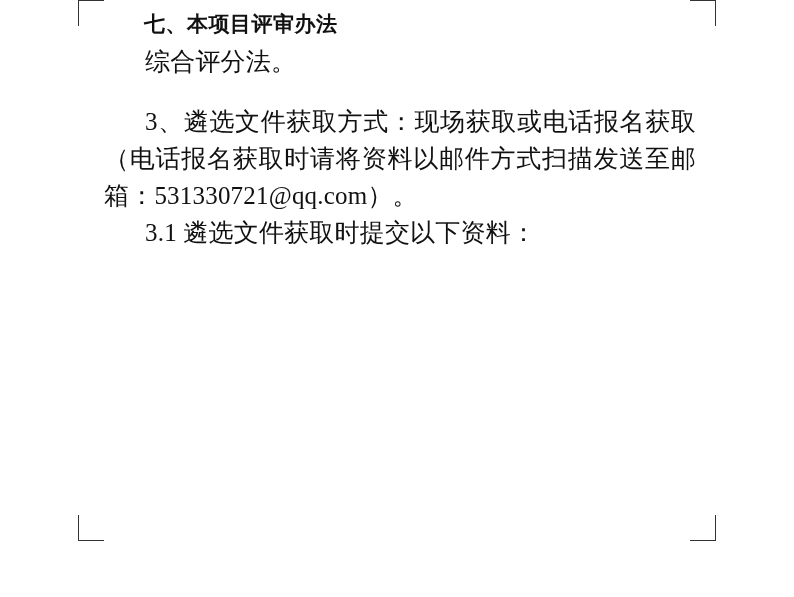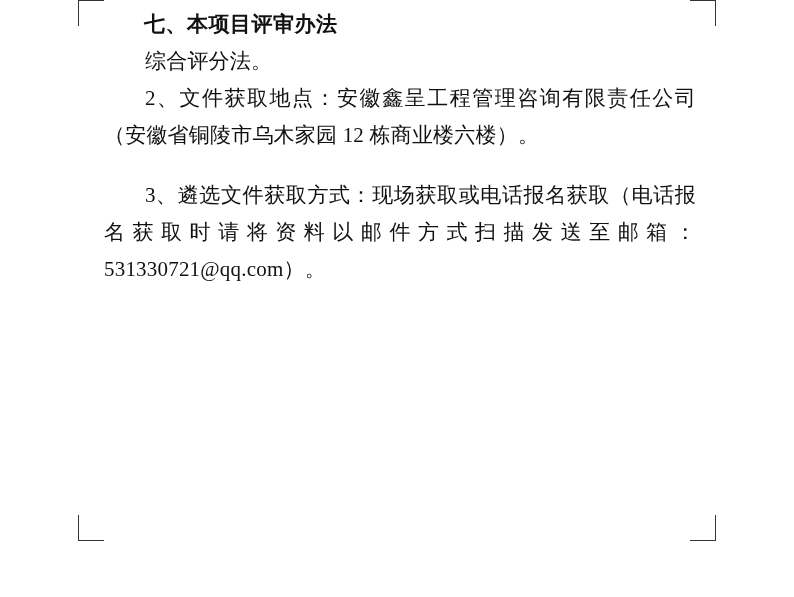--- a/index.html
+++ b/index.html
@@ -63,21 +63,21 @@
   .crop-br::after  { bottom: 0; right: 0; }
 
   #text-body {
     position: absolute;
     left: 104px;
     top: 6px;
     width: 592px;
   }
 
   .para {
-    font-size: 21px;
+    font-size: 25px;
     line-height: 37px;
     text-align: justify;
     text-justify: inter-ideograph;
     margin: 0;
     letter-spacing: 0.2px;
   }
   .heading {
     font-weight: bold;
     font-size: 21px;
     line-height: 37px;
@@ -106,20 +106,20 @@
   <div class="crop-mark crop-br"></div>
 
   <div id="text-body">
 
     <p class="heading">七、本项目评审办法</p>
 
     <p class="para indent">综合评分法。</p>
 
 
 
-    <p class="para indent">2、文件获取地点：安徽鑫呈工程管理咨询有限责任公司（安徽省铜陵市乌木家园 12 栋商业楼六楼）。</p>
 
     <p class="para indent wide-track">3、遴选文件获取方式：现场获取或电话报名获取（电话报名获取时请将资料以邮件方式扫描发送至邮箱：531330721@qq.com）。</p>
 
+    <p class="para indent">3.1 遴选文件获取时提交以下资料：</p>
 
 
   </div>
 </div>
 
 </body></html>

